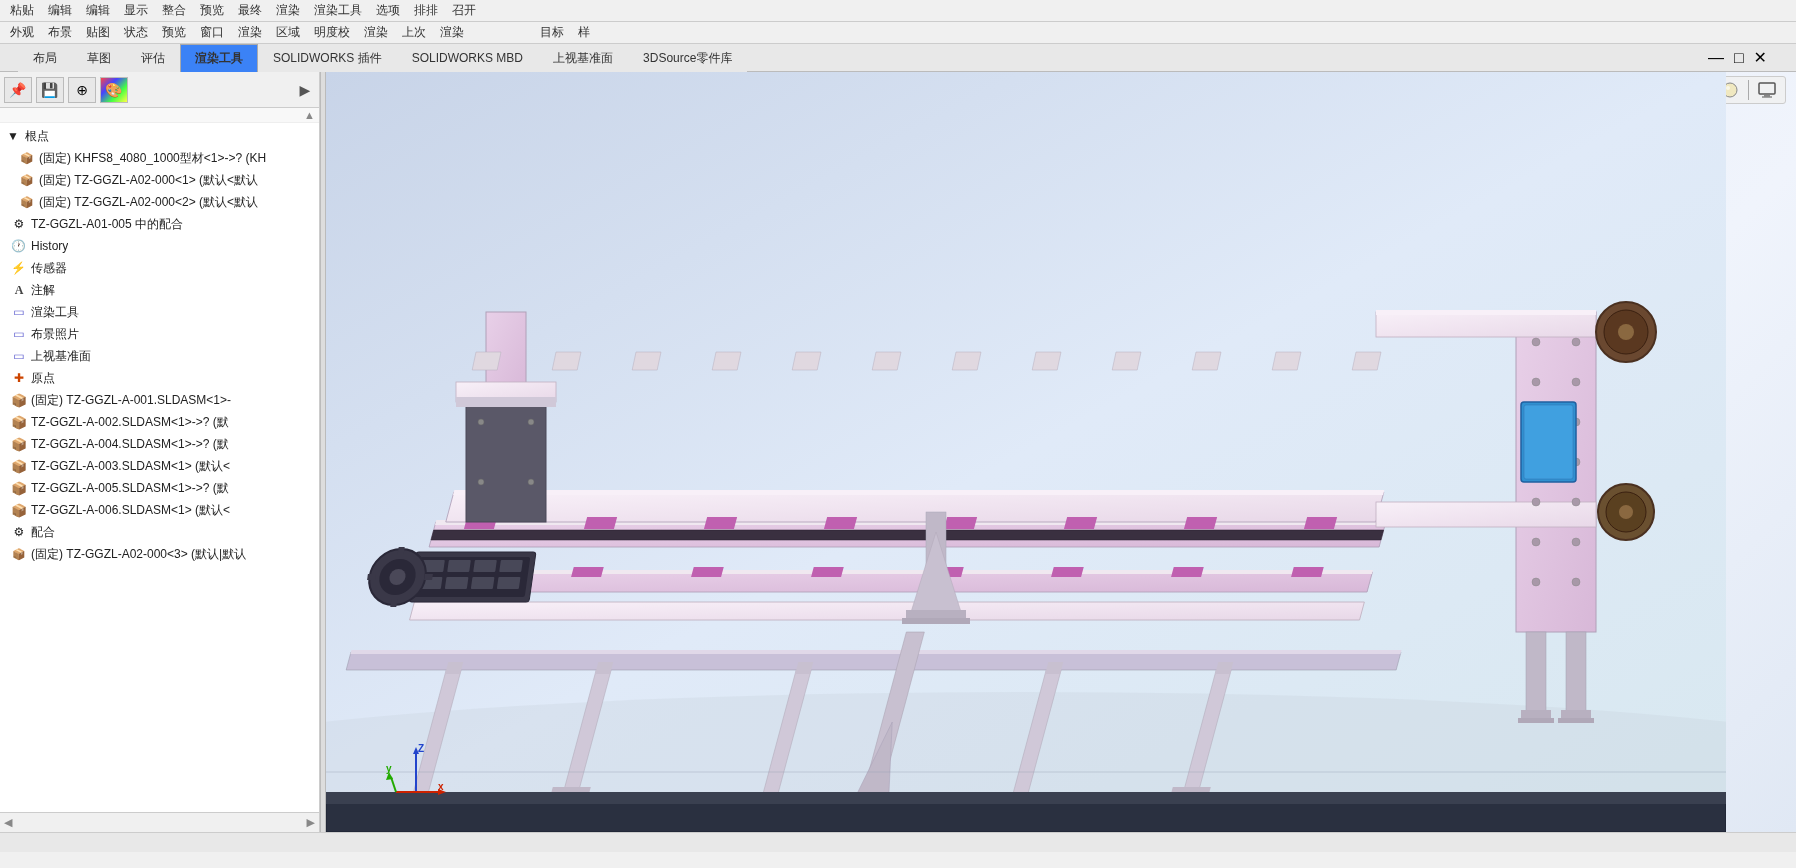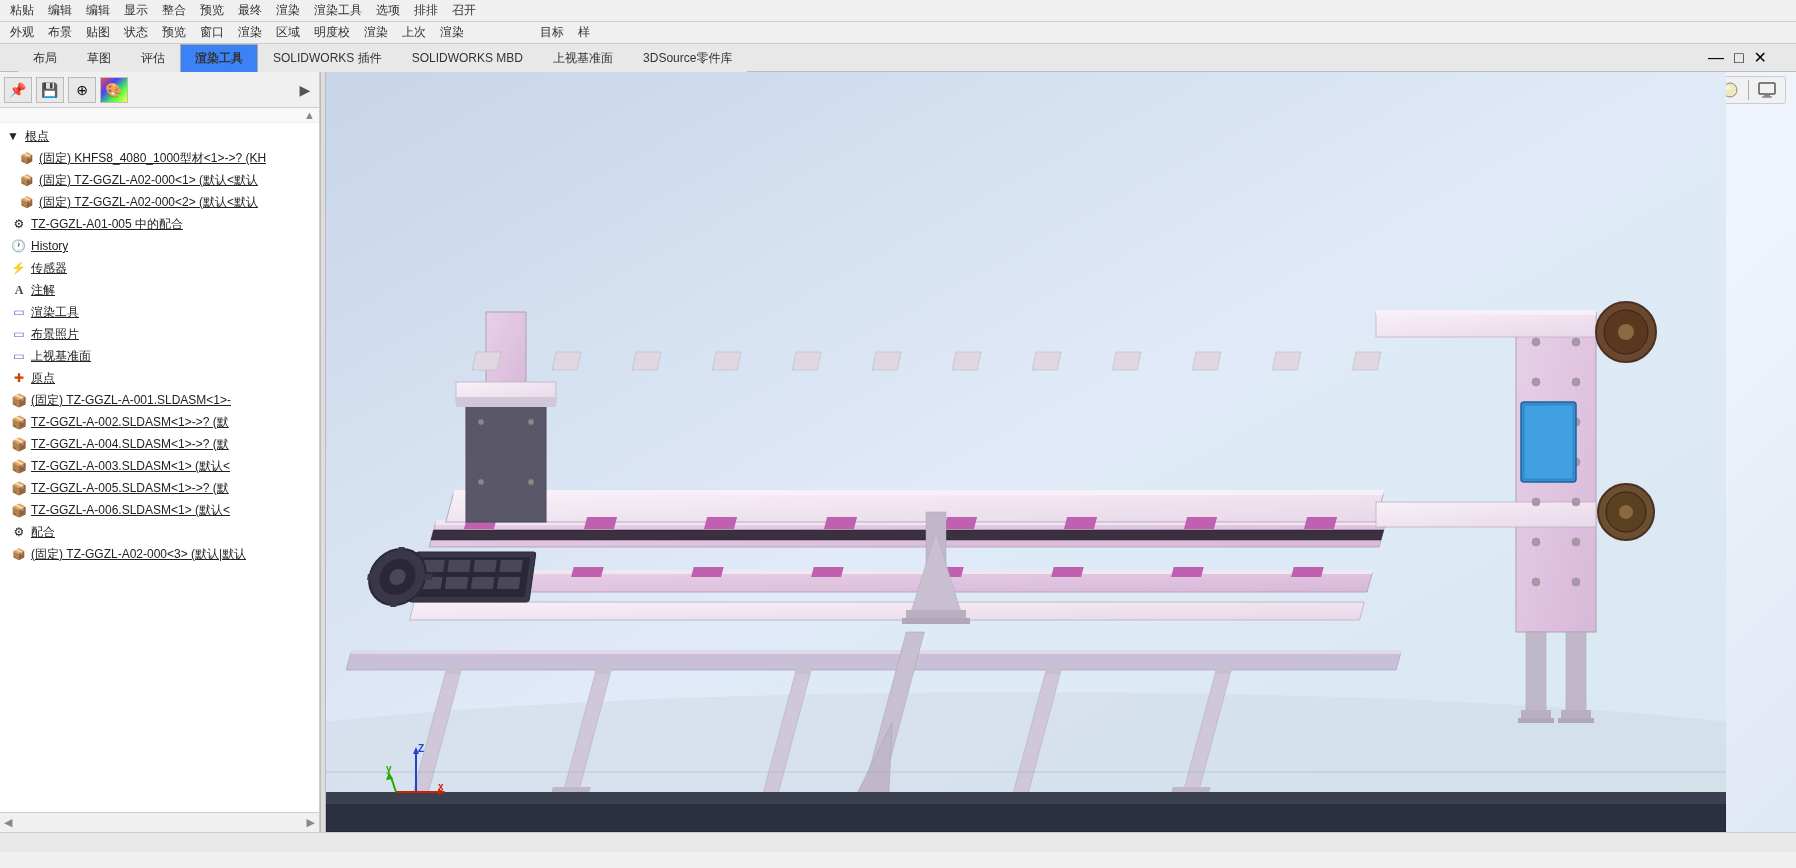--- a/index.html
+++ b/index.html
@@ -122,21 +122,21 @@
     .tree-icon {
       width: 18px;
       height: 18px;
       min-width: 18px;
       margin-right: 3px;
       display: inline-flex;
       align-items: center;
       justify-content: center;
       font-size: 12px;
     }
-    .tree-label { overflow: hidden; text-overflow: ellipsis; text-decoration: underline; }
+    .tree-label { overflow: hidden; text-overflow: ellipsis; }
 
     
     .icon-assembly { color: #e8a000; font-size: 13px; }
     .icon-part { color: #e8a000; font-size: 11px; }
     .icon-sensor { color: #cc6600; }
     .icon-annotation { color: #444; }
     .icon-plane { color: #5555cc; }
     .icon-origin { color: #cc4400; }
     .icon-history { color: #888; }
 

